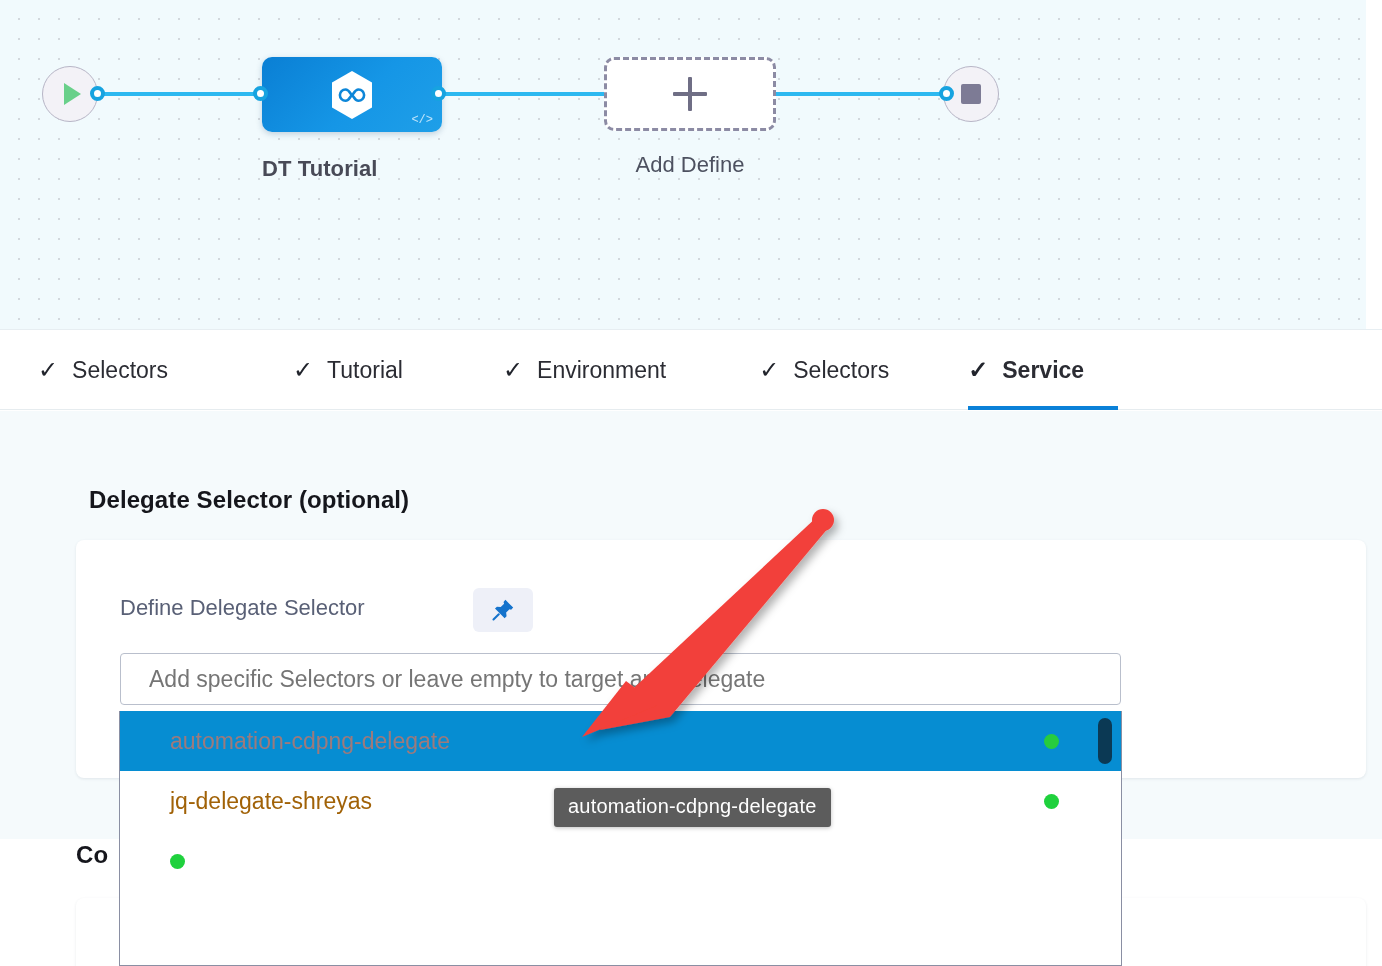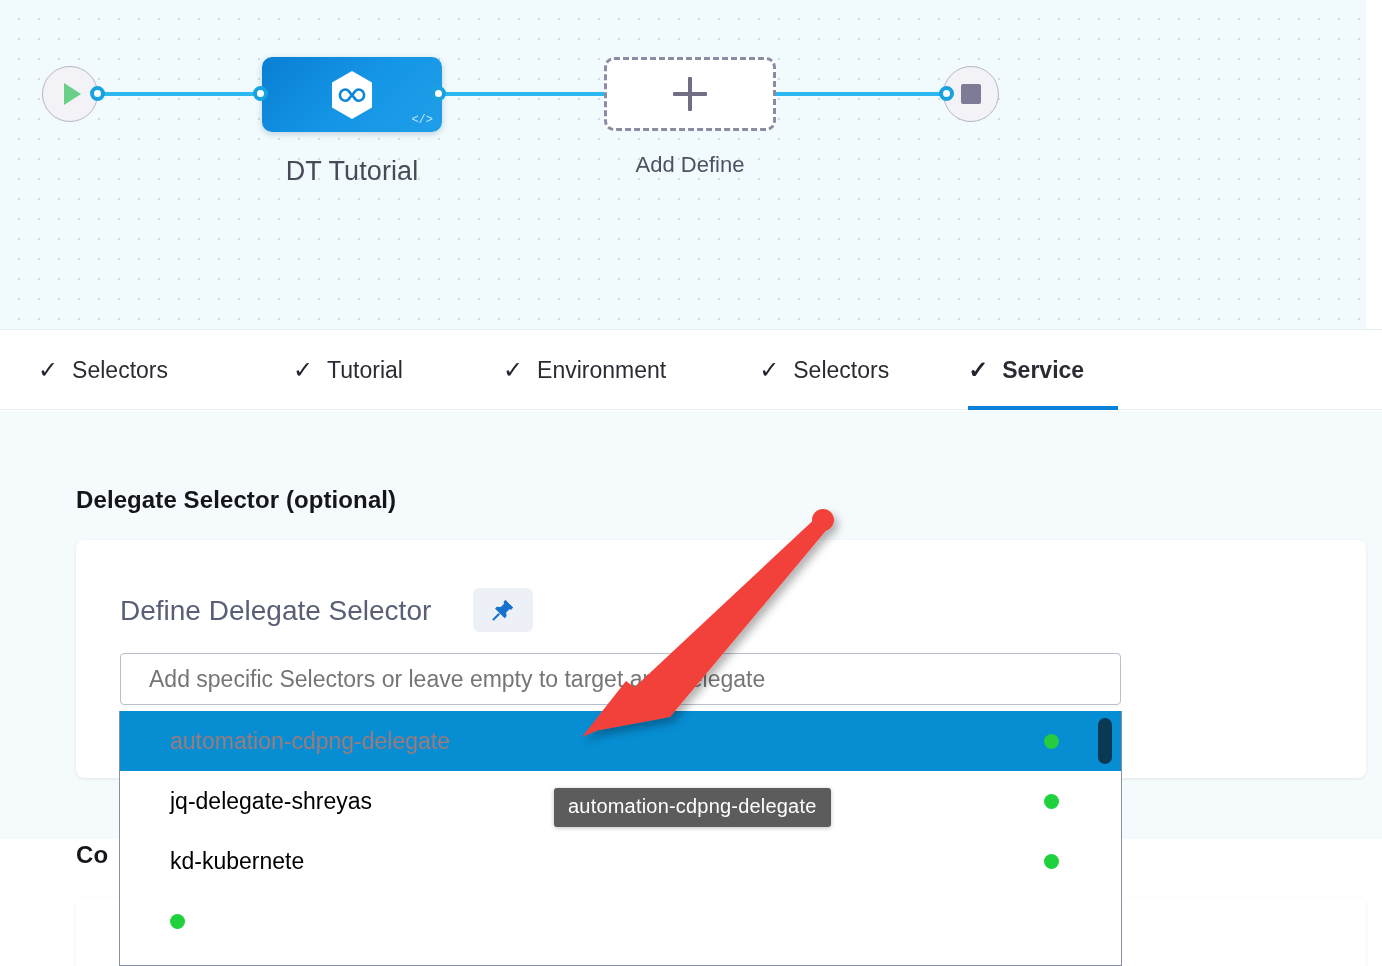--- a/index.html
+++ b/index.html
@@ -63,21 +63,21 @@
     display: flex; align-items: center; justify-content: center;
   }
   .stage-node .code-badge {
     position: absolute; right: 9px; bottom: 5px;
     font-size: 12px; color: #bfe4fb; font-family: "Liberation Mono", monospace;
   }
   .hexicon { width: 46px; height: 50px; }
 
   .stage-label {
     position: absolute; left: 262px; top: 156px; width: 180px;
-    text-align: center; font-size: 27px; color: #484a57; letter-spacing: .1px;
+    text-align: left; font-size: 22px; color: #484a57; letter-spacing: .1px; font-weight: bold;
   }
 
   
   .add-stage {
     position: absolute; left: 604px; top: 57px;
     width: 172px; height: 74px; border-radius: 10px;
     background: #ffffff; border: 3px dashed #8c8ba4;
     display: flex; align-items: center; justify-content: center;
   }
   .plus {
@@ -121,33 +121,33 @@
     background: #ffffff;
   }
   .content-tint {
     position: absolute; left: 0; top: 0; width: 1382px; height: 428px;
     background: #f5fafc;
   }
   .section-title {
     position: absolute; font-size: 24px; font-weight: bold; color: #15161c;
     letter-spacing: .1px;
   }
-  #delegate-title { left: 76px; top: 75px; }
+  #delegate-title { left: 89px; top: 75px; }
   #conditional-title { left: 76px; top: 430px; }
 
   .card {
     position: absolute; background: #ffffff; border-radius: 8px;
     box-shadow: 0 1px 3px rgba(40,60,80,.10);
   }
   #delegate-card { left: 76px; top: 129px; width: 1290px; height: 238px; }
   #conditional-card { left: 76px; top: 487px; width: 1290px; height: 120px; }
 
   .field-label {
     position: absolute; left: 120px; top: 184px;
-    font-size: 28px; color: #596076; text-align: right;
+    font-size: 22px; color: #596076; text-align: right;
   }
   .pin-btn {
     position: absolute; left: 473px; top: 588px;
     width: 60px; height: 44px; border-radius: 6px;
     background: #eef0f8; border: none; cursor: pointer;
     display: flex; align-items: center; justify-content: center;
   }
 
   
   .ms-input {
@@ -163,21 +163,21 @@
     width: 1003px; height: 255px;
     background: #ffffff;
     border: 1px solid #8a8fa3;
     border-top: none;
     overflow: hidden;
   }
   .ms-item {
     position: relative; height: 60px;
     display: flex; align-items: center;
     padding-left: 50px; padding-right: 30px;
-    font-size: 23px; color: #000000; cursor: pointer;
+    font-size: 23px; color: #a16207; cursor: pointer;
   }
   .ms-item.selected { background: #068dd2; color: #9d7a7c; }
   .ms-item .ms-name { flex: 1; }
   .status-dot {
     width: 15px; height: 15px; border-radius: 50%;
     background: #1fd13d; flex: 0 0 auto; margin-right: 32px;
   }
   .ms-item.selected .status-dot { background: #27cc3e; }
   .scroll-thumb {
     position: absolute; left: 1098px; top: 718px;
@@ -290,24 +290,20 @@
     <input class="ms-placeholder" style="border: none; outline: none; width: 100%; background: transparent; font-family: &quot;Liberation Sans&quot;, sans-serif; font-size: 23px; color: rgb(92, 100, 121);" placeholder="Add specific Selectors or leave empty to target any Delegate">
   </div>
 
   <div class="ms-menu">
     <div class="ms-item selected">
       <span class="ms-name">automation-cdpng-delegate</span>
       <span class="status-dot"></span>
     </div>
     <div class="ms-item">
       <span class="ms-name">jq-delegate-shreyas</span>
-      <span class="status-dot"></span>
-    </div>
-    <div class="ms-item">
-      <span class="ms-name">kd-kubernete</span>
       <span class="status-dot"></span>
     </div>
     <div class="ms-item">
       <span class="status-dot"></span>
     </div>
   </div>
 
   <div class="scroll-thumb"></div>
 
   <div class="tooltip">automation-cdpng-delegate</div>

